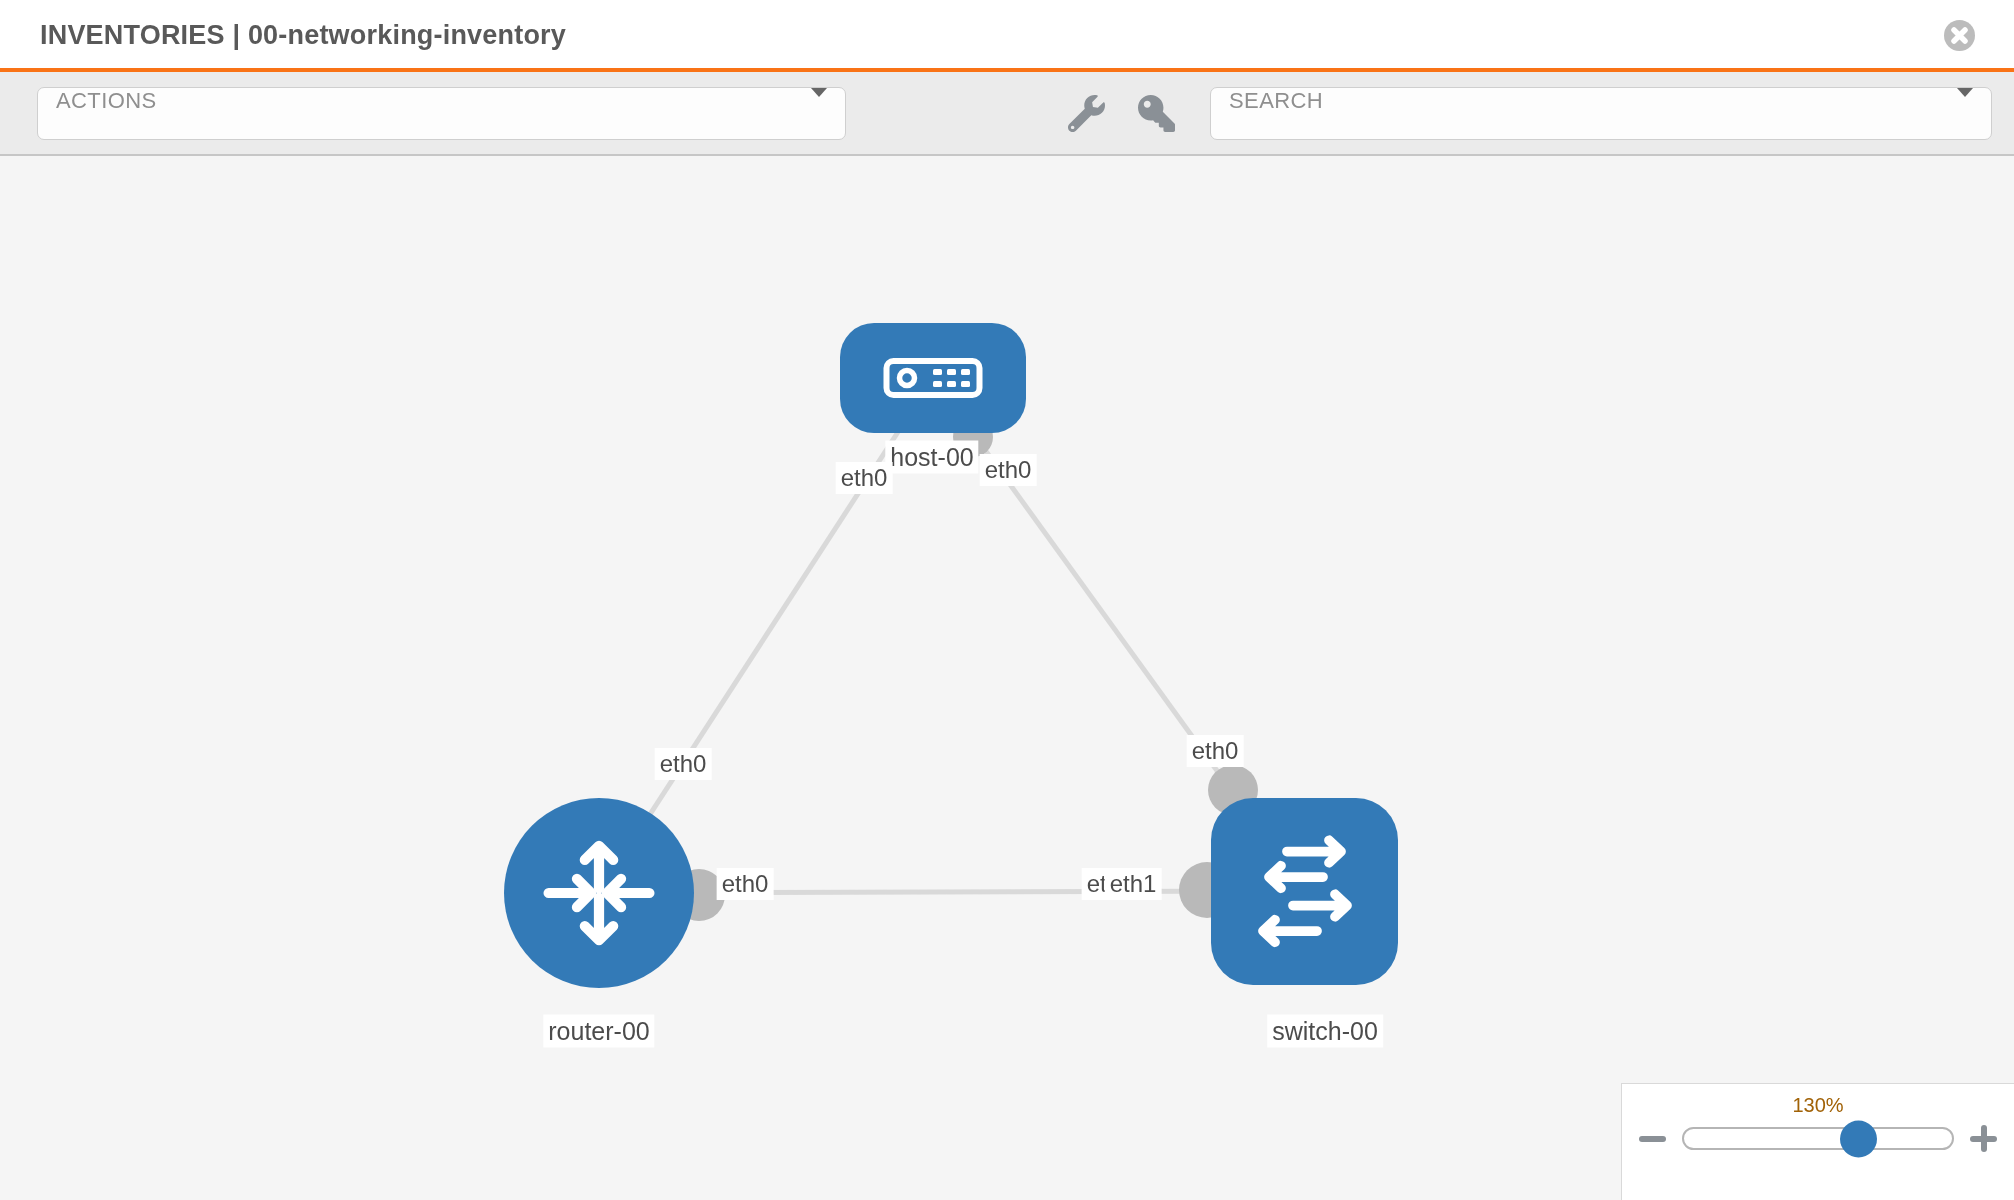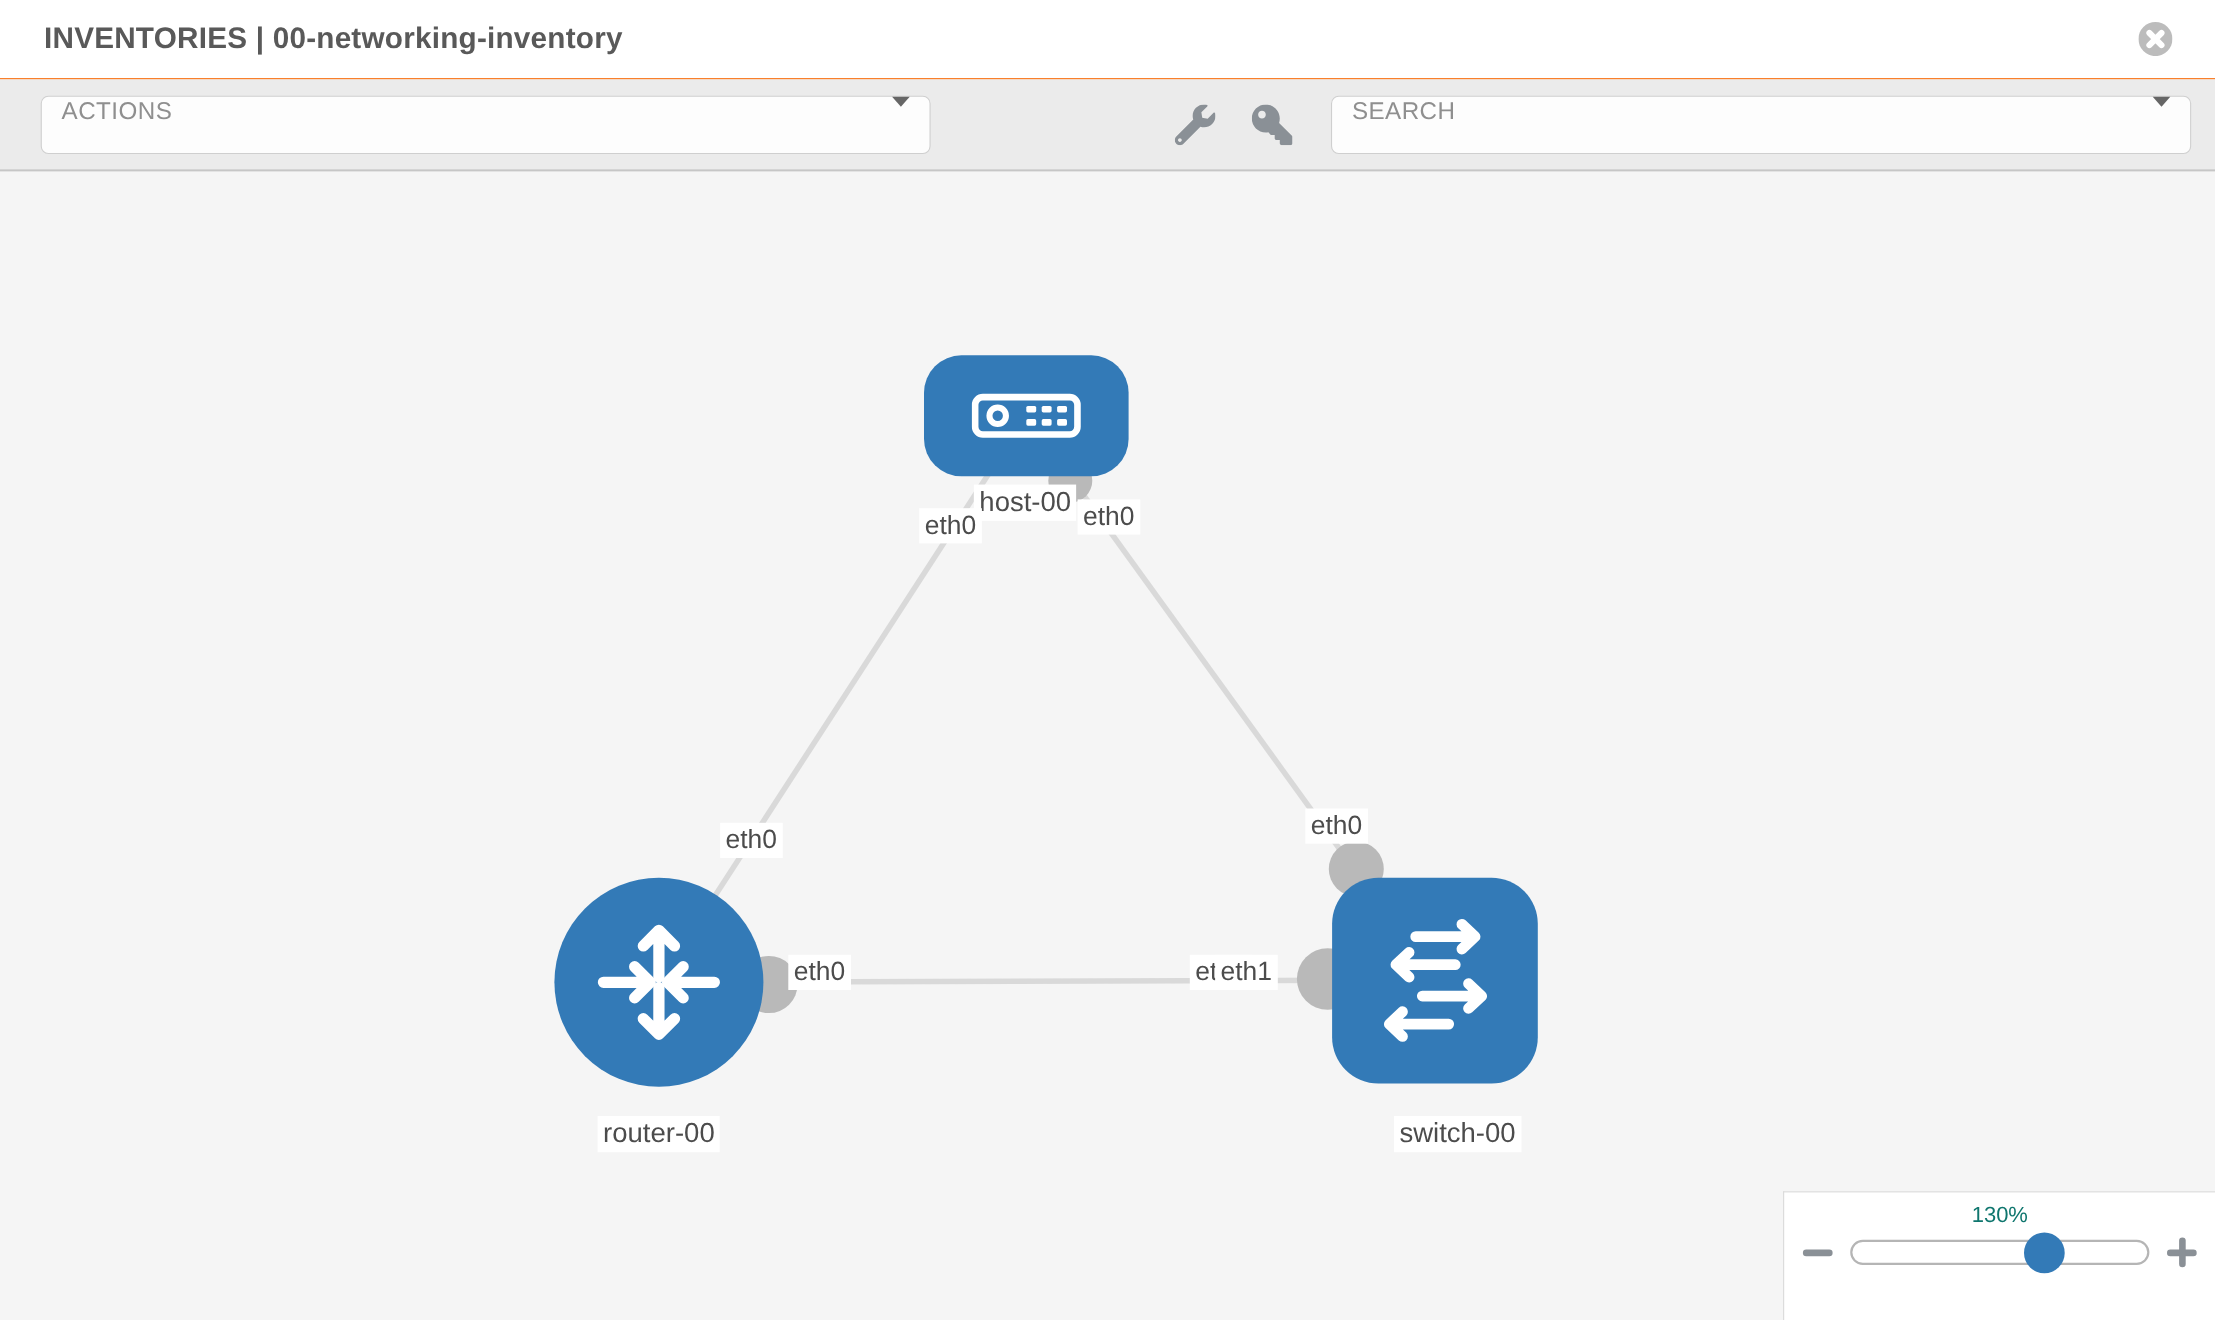--- a/index.html
+++ b/index.html
@@ -2,21 +2,21 @@
 <html><head>
 <meta charset="utf-8">
 <style>
   * { margin:0; padding:0; box-sizing:border-box; }
   html,body { width:2014px; height:1200px; overflow:hidden; background:#fff;
     font-family:"Liberation Sans", sans-serif; }
   .app { position:relative; width:2014px; height:1200px; }
 
   
   .header { position:relative; height:72px; background:#fff;
-    border-bottom:1px solid #f97316; }
+    border-bottom:4px solid #f97316; }
   .page-title { position:absolute; left:40px; top:0; line-height:71px;
     font-size:27px; font-weight:700; color:#595959; letter-spacing:0.2px; }
   .close-btn { position:absolute; right:39px; top:20px; width:31px; height:31px;
     cursor:pointer; }
 
   
   .toolbar { display:flex; align-items:center; height:84px; background:#ebebeb;
     border-bottom:2px solid #c6c6c6; padding:0 22px 0 37px; }
   .dropdown { height:53px; background:#fdfdfd; border:1px solid #cfcfcf;
     border-radius:7px; display:flex; align-items:flex-start;
@@ -51,21 +51,21 @@
   .if-router-diag  { left:683px;  top:608px; }
   .if-switch-diag  { left:1215px; top:595px; }
   .if-horiz-router { left:745px;  top:728px; }
   .if-horiz-back   { left:1110px; top:728px; z-index:3; }
   .if-horiz-front  { left:1133px; top:728px; z-index:4;text-align:center; }
 
   
   .zoom-panel { position:absolute; right:0; bottom:0; z-index:5; width:393px;
     height:117px; background:#fff; border:1px solid #d9d9d9; border-right:none;
     border-bottom:none; padding-top:10px; }
-  .zoom-level { text-align:center; font-size:20px; color:#0f766e;
+  .zoom-level { text-align:center; font-size:20px; color:#a16207;
     margin-bottom:8px; }
   .zoom-row { display:flex; align-items:center; justify-content:center; }
   .zoom-minus { width:27px; height:6px; background:#8a9096; border-radius:3px;
     margin-right:16px; cursor:pointer; }
   .zoom-track { position:relative; width:272px; height:23px; background:#fff;
     border:2px solid #b5b5b5; border-radius:13px; cursor:pointer; }
   .zoom-thumb { position:absolute; left:156px; top:50%;
     transform:translateY(-50%); width:37px; height:37px; border-radius:50%;
     background:#337ab7; cursor:grab; }
   .zoom-plus { position:relative; width:27px; height:27px; margin-left:16px;

